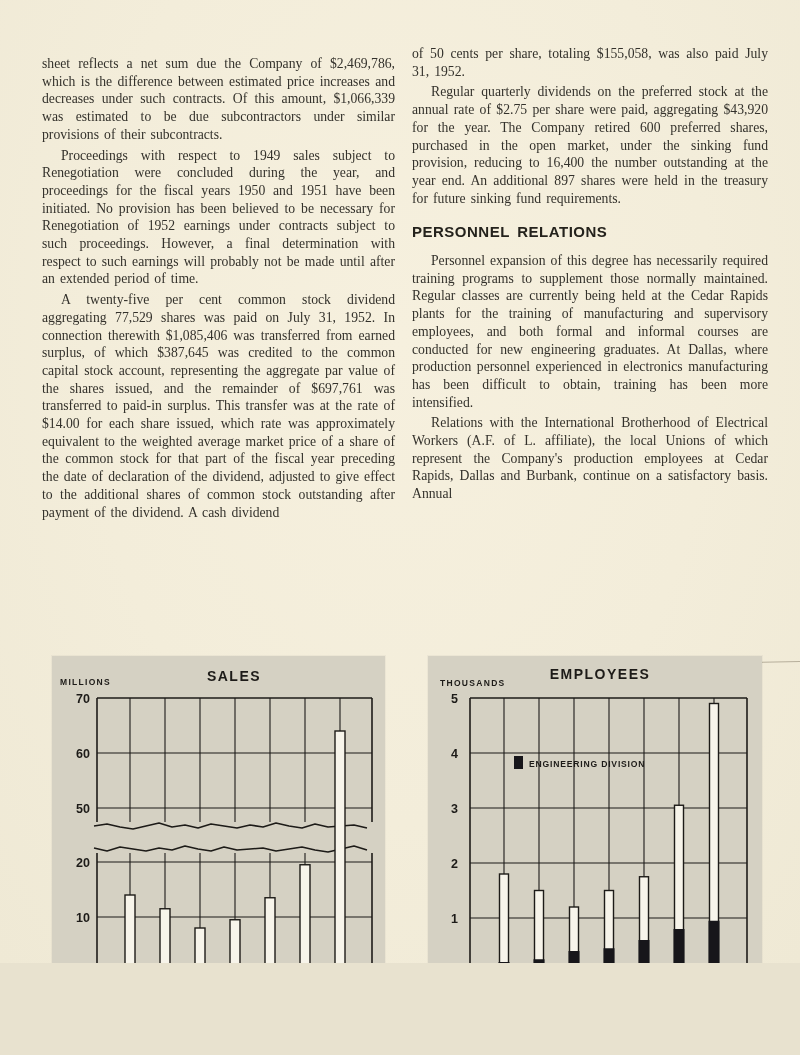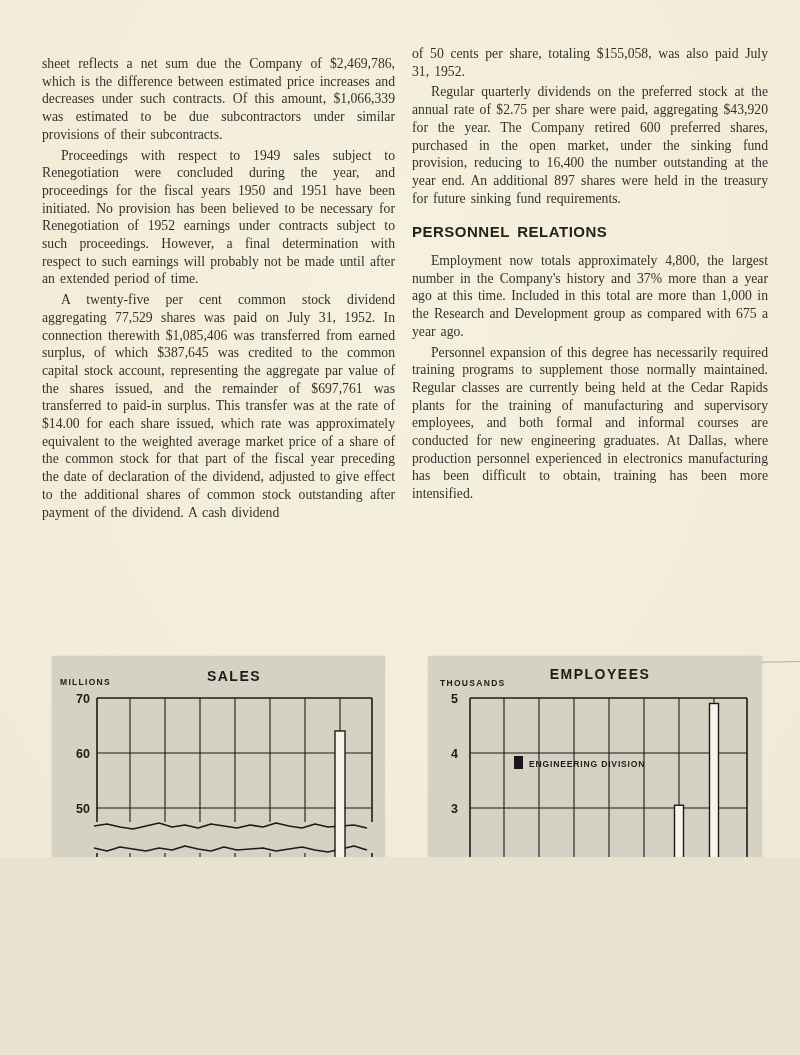--- a/index.html
+++ b/index.html
@@ -1,17 +1,17 @@
 <!DOCTYPE html>
 <html><head>
 <meta charset="utf-8">
 <style>
   html,body{margin:0;padding:0;background:#e8e2cf;}
   .page{
-    position:relative;width:800px;height:857px;overflow:hidden;
+    position:relative;width:800px;height:963px;overflow:hidden;
     background:radial-gradient(ellipse at 50% 35%, #f6f0de 0%, #f3edda 55%, #efe9d5 100%);
     font-family:"Liberation Serif", serif;color:#33312b;
   }
   .col{position:absolute;text-align:justify;font-size:13.7px;line-height:17.7px;}
   .col p{margin:0 0 3px 0;text-indent:19px;word-spacing:1.6px;}
   .col p.flush{text-indent:0;}
   .sec-heading{
     font-family:"Liberation Sans", sans-serif;font-weight:bold;font-size:15px;
     letter-spacing:.5px;word-spacing:3px;color:#24221c;margin:16px 0 11px 0;
   }
@@ -28,22 +28,22 @@
   <div class="col" style="left:42px;top:55px;width:353px;">
     <p class="flush">sheet reflects a net sum due the Company of $2,469,786, which is the difference between estimated price increases and decreases under such contracts. Of this amount, $1,066,339 was estimated to be due subcontractors under similar provisions of their subcontracts.</p>
     <p>Proceedings with respect to 1949 sales subject to Renegotiation were concluded during the year, and proceedings for the fiscal years 1950 and 1951 have been initiated. No provision has been believed to be necessary for Renegotiation of 1952 earnings under contracts subject to such proceedings. However, a final determination with respect to such earnings will probably not be made until after an extended period of time.</p>
     <p>A twenty-five per cent common stock dividend aggregating 77,529 shares was paid on July 31, 1952. In connection therewith $1,085,406 was transferred from earned surplus, of which $387,645 was credited to the common capital stock account, representing the aggregate par value of the shares issued, and the remainder of $697,761 was transferred to paid-in surplus. This transfer was at the rate of $14.00 for each share issued, which rate was approximately equivalent to the weighted average market price of a share of the common stock for that part of the fiscal year preceding the date of declaration of the dividend, adjusted to give effect to the additional shares of common stock outstanding after payment of the dividend. A cash dividend</p>
   </div>
 
   <div class="col" style="left:412px;top:45px;width:356px;">
     <p class="flush">of 50 cents per share, totaling $155,058, was also paid July 31, 1952.</p>
     <p>Regular quarterly dividends on the preferred stock at the annual rate of $2.75 per share were paid, aggregating $43,920 for the year. The Company retired 600 preferred shares, purchased in the open market, under the sinking fund provision, reducing to 16,400 the number outstanding at the year end. An additional 897 shares were held in the treasury for future sinking fund requirements.</p>
     <div class="sec-heading">PERSONNEL RELATIONS</div>
-    <p>Employment now totals approximately 4,800, the largest number in the Company's history and 37% more than a year ago at this time. Included in this total are more than 1,000 in the Research and Development group as compared with 675 a year ago.</p>
     <p>Personnel expansion of this degree has necessarily required training programs to supplement those normally maintained. Regular classes are currently being held at the Cedar Rapids plants for the training of manufacturing and supervisory employees, and both formal and informal courses are conducted for new engineering graduates. At Dallas, where production personnel experienced in electronics manufacturing has been difficult to obtain, training has been more intensified.</p>
+    <p>Relations with the International Brotherhood of Electrical Workers (A.F. of L. affiliate), the local Unions of which represent the Company's production employees at Cedar Rapids, Dallas and Burbank, continue on a satisfactory basis. Annual</p>
   </div>
 
   <div class="scratch" style="left:702px;top:662px;width:98px;height:1px;"></div>
 
   <div class="chart-panel" style="left:52px;top:656px;width:333px;height:334px;">
     <svg id="sales-svg" width="333" height="334" viewBox="0 0 333 334">
         <line x1="45" y1="152" x2="320" y2="152" stroke="#1d1b18" stroke-width="1.2"></line>
         <line x1="45" y1="97" x2="320" y2="97" stroke="#1d1b18" stroke-width="1.2"></line>
         <line x1="45" y1="42" x2="320" y2="42" stroke="#1d1b18" stroke-width="1.6"></line>
         <line x1="45" y1="316" x2="320" y2="316" stroke="#1d1b18" stroke-width="2.6"></line>

